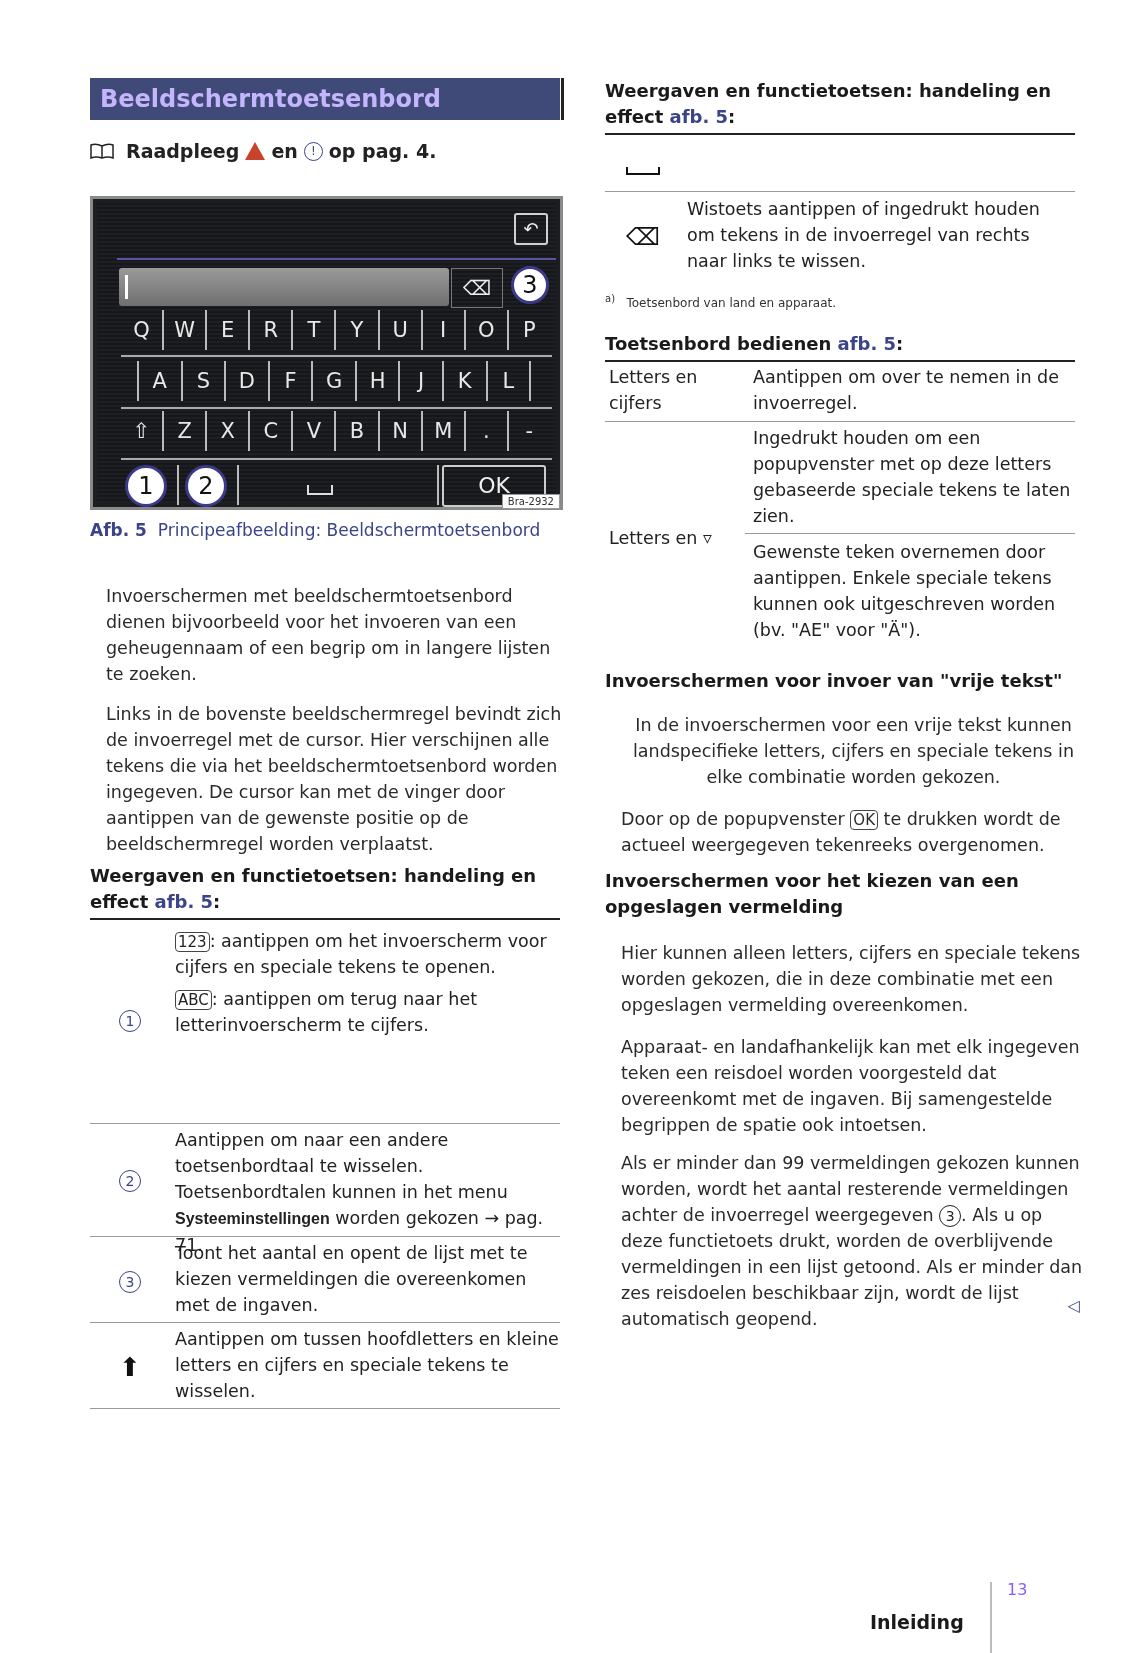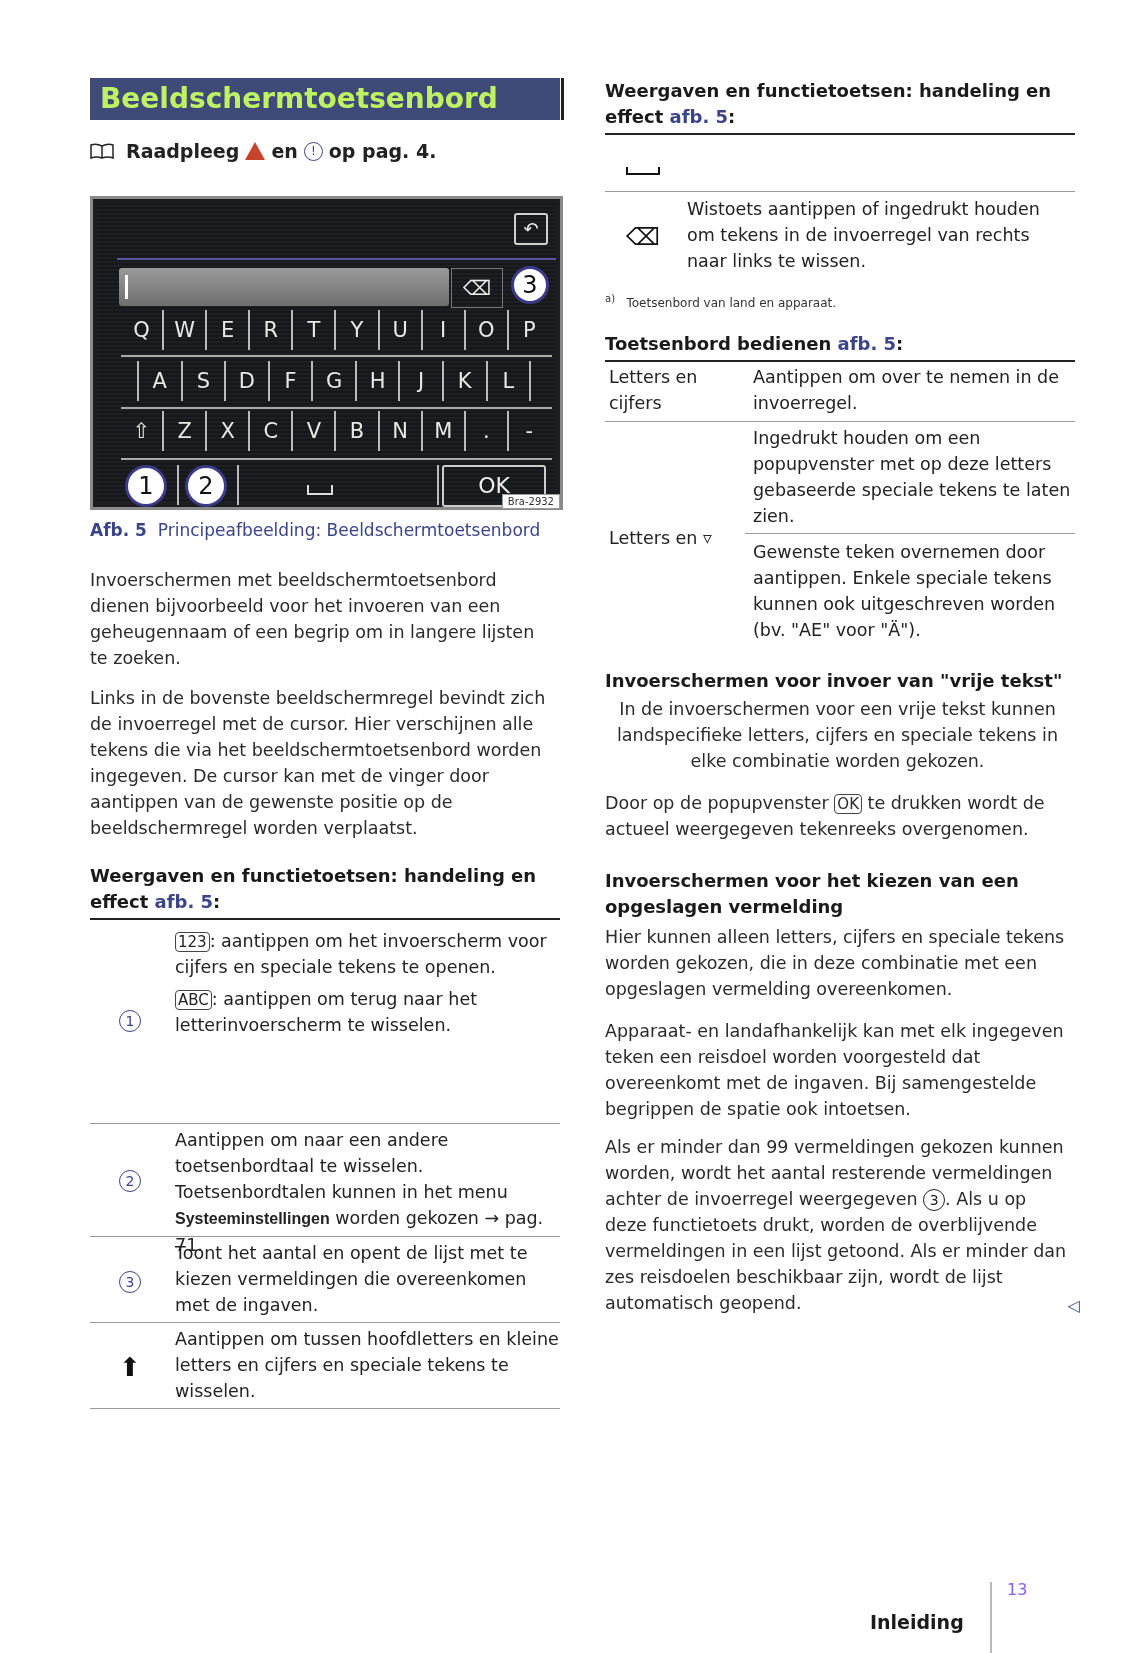--- a/index.html
+++ b/index.html
@@ -3,21 +3,21 @@
 <meta charset="utf-8">
 <style>
   html, body { margin:0; padding:0; background:#ffffff; }
   body { width:1141px; height:1653px; position:relative; overflow:hidden;
          font-family:"DejaVu Sans", sans-serif; color:#222; }
   .col { position:absolute; top:0; }
   .col-left { left:90px; width:475px; }
   .col-right { left:605px; width:475px; }
 
   .section-bar { position:absolute; top:78px; left:0; width:470px; height:42px;
-    background:#404a78; color:#bef264; font-weight:bold; font-size:28px;
+    background:#404a78; color:#c4b5fd; font-weight:bold; font-size:24px;
     line-height:42px; padding-left:10px; box-sizing:border-box; }
   .section-bar::after { content:""; position:absolute; right:-4px; top:0; width:3px; height:42px; background:#222; }
 
   .ref-line { position:absolute; top:140px; left:0; font-size:19px; font-weight:bold; display:flex; align-items:center; gap:6px; }
   .book-icon { display:inline-block; width:24px; height:16px; position:relative; margin-right:6px; }
   .warn-icon { display:inline-block; width:0; height:0; border-left:10px solid transparent; border-right:10px solid transparent; border-bottom:18px solid #c8432b; position:relative; }
   .info-circle { display:inline-block; width:17px; height:17px; border:1.5px solid #3b4488; border-radius:50%; color:#3b4488; font-size:12px; line-height:17px; text-align:center; font-weight:normal; }
 
   
   .figure { position:absolute; top:196px; left:0; width:473px; height:314px; background:#1c1d20;
@@ -35,21 +35,21 @@
   .kb-row span.k:last-child { border-right:none; }
   .row-sep { position:absolute; left:24px; right:4px; height:2px; background:#aaa; }
   .space-glyph { position:absolute; left:210px; top:262px; width:22px; height:8px; border:2px solid #ddd; border-top:none; }
   .ok-key { position:absolute; right:10px; top:240px; width:100px; height:38px; border:2px solid #ccc; border-radius:3px; color:#eee; font-size:22px; text-align:center; line-height:38px; }
   .vsep { position:absolute; width:2px; background:#bbb; }
   .fig-code { position:absolute; right:0; bottom:-2px; background:#fff; color:#333; font-size:10px; padding:1px 5px; border:1px solid #999; }
 
   .caption { position:absolute; top:520px; left:0; font-size:17px; color:#3b4488; }
   .caption b { font-weight:bold; }
 
-  p.body { margin:0; font-size:17.5px; line-height:26px; color:#2a2a2a; position:absolute; left:0; width:465px; }
+  p.body { margin:16px; font-size:17.5px; line-height:26px; color:#2a2a2a; position:absolute; left:0; width:465px; }
   h3.sub { margin:0; font-size:18px; font-weight:bold; line-height:26px; position:absolute; left:0; width:465px; color:#1a1a1a; }
   .afb { color:#3b4488; }
   .rule { position:absolute; left:0; height:2px; background:#222; }
   .thin { position:absolute; left:0; height:1px; background:#9a9a9a; }
 
   .trow { position:absolute; left:0; width:470px; font-size:17.5px; line-height:26px; }
   .trow .sym { position:absolute; left:20px; width:40px; text-align:center; color:#3b4488; }
   .trow .txt { position:absolute; left:85px; width:385px; }
   .boxed { display:inline-block; border:1.5px solid #444; border-radius:4px; padding:0 2px; font-size:15px; line-height:18px; }
   .ncirc { display:inline-block; width:20px; height:20px; border:1.5px solid #3b4488; border-radius:50%; text-align:center; line-height:20px; font-size:14px; color:#3b4488; }
@@ -151,21 +151,21 @@
 
   <h3 class="sub" style="top:863px;">
     <span>Weergaven en functietoetsen: handeling en effect</span> <span class="afb">afb. 5</span>:
   </h3>
   <div class="rule" style="top:918px;width:470px;"></div>
 
   <div class="trow" style="top:922px;height:198px;">
     <div class="sym" style="top:85px;"><span class="ncirc">1</span></div>
     <div class="txt">
       <div style="margin-top:6px;"><span class="boxed">123</span><span>: aantippen om het invoerscherm voor cijfers en speciale tekens te openen.</span></div>
-      <div style="margin-top:6px;"><span class="boxed">ABC</span><span>: aantippen om terug naar het letterinvoerscherm te wisselen.</span></div>
+      <div style="margin-top:6px;"><span class="boxed">ABC</span><span>: aantippen om terug naar het letterinvoerscherm te cijfers.</span></div>
     </div>
   </div>
   <div class="thin" style="top:1123px;width:470px;"></div>
 
   <div class="trow" style="top:1127px;height:106px;">
     <div class="sym" style="top:40px;"><span class="ncirc">2</span></div>
     <div class="txt"><span>Aantippen om naar een andere toetsenbordtaal te wisselen. Toetsenbordtalen kunnen in het menu</span> <span class="sysmenu">Systeeminstellingen</span> <span>worden gekozen → pag. 71.</span></div>
   </div>
   <div class="thin" style="top:1236px;width:470px;"></div>
 

